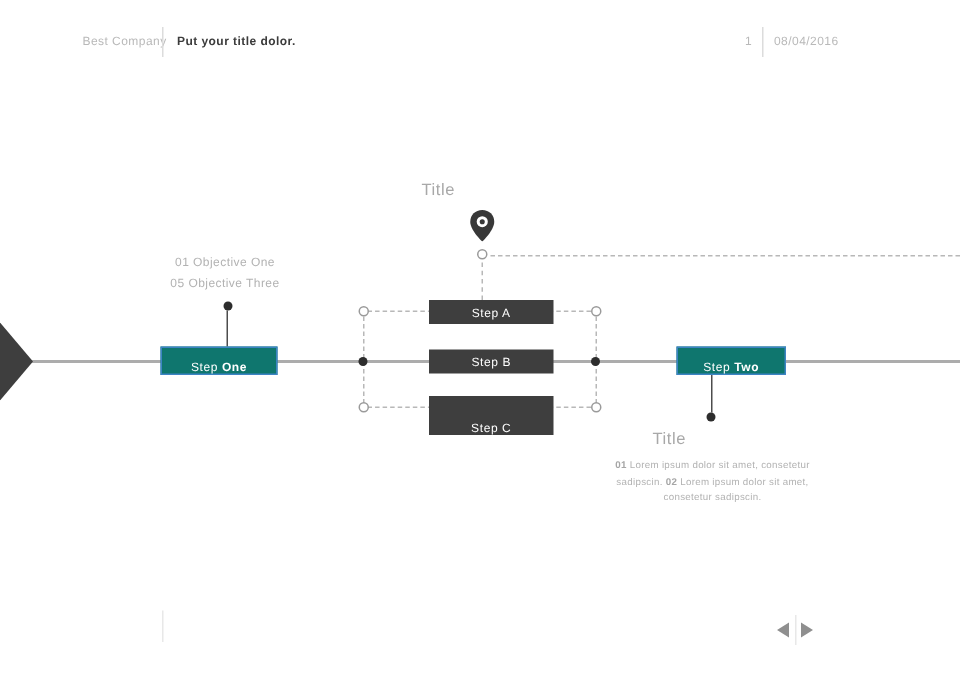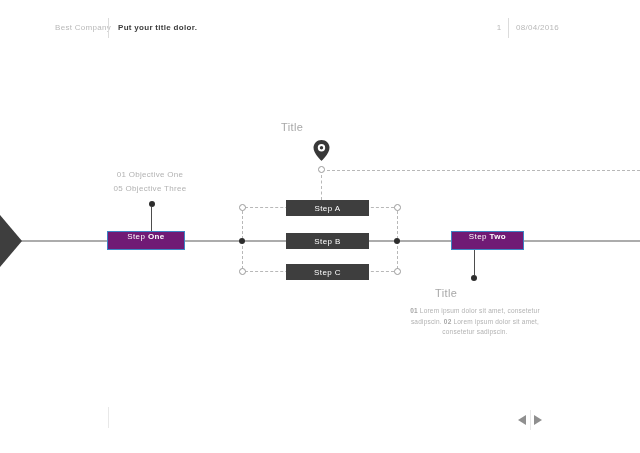--- a/index.html
+++ b/index.html
@@ -7,22 +7,22 @@
     position:relative;width:640px;height:453px;background:#ffffff;
     font-family:"Liberation Sans", sans-serif;overflow:hidden;
   }
   .abs{position:absolute;}
   .hline{height:2px;background:#acacac;}
   .vdiv{width:1px;background:#dcdcdc;}
   .small-gray{font-size:8px;color:#b9b9b9;letter-spacing:.3px;}
   .small-dark{font-size:8px;color:#3c3c3c;font-weight:bold;letter-spacing:.3px;}
   .objectives{width:170px;text-align:center;font-size:8px;line-height:14px;color:#b2b2b2;letter-spacing:.3px;}
   .btn-blue{
-    background:#701a75;border:1px solid #3d84c4;color:#ffffff;
-    font-size:8px;letter-spacing:.4px;display:flex;align-items:flex-start;justify-content:center;
+    background:#0f766e;border:1px solid #3d84c4;color:#ffffff;
+    font-size:8px;letter-spacing:.4px;display:flex;align-items:flex-end;justify-content:center;
     box-sizing:border-box;z-index:5;
   }
   .bar-dark{
     background:#3e3e3e;color:#ffffff;font-size:8px;letter-spacing:.4px;
     display:flex;align-items:center;justify-content:center;z-index:4;
   }
   .dash-h{border-top:1px dashed #b8b8b8;height:0;z-index:2;}
   .dash-v{border-left:1px dashed #b8b8b8;width:0;z-index:2;}
   .conn-v{width:1px;background:#4d4d4d;z-index:3;}
   .dot{width:6px;height:6px;border-radius:50%;background:#2d2d2d;z-index:6;}
@@ -85,21 +85,21 @@
   <div class="abs handle" style="left:394px;top:268px;"></div>
   <div class="abs dot" style="left:239px;top:238px;"></div>
   <div class="abs dot" style="left:394px;top:238px;"></div>
 
   <div class="abs bar-dark" style="left:286px;top:233px;width:83px;height:16px;">
     <span>Step B</span>
   </div>
   <div class="abs bar-dark" style="left:286px;top:200px;width:83px;height:16px;">
     <span>Step A</span>
   </div>
-  <div class="abs bar-dark" style="left:286px;top:264px;width:83px;height:16px;">
+  <div class="abs bar-dark" style="left:286px;top:264px;width:83px;height:26px;align-items:flex-end;">
     <span>Step C</span>
   </div>
 
   <div class="abs btn-blue" style="left:451px;top:231px;width:73px;height:19px;">
     <span><span>Step </span><b>Two</b></span>
   </div>
   <div class="abs conn-v" style="left:474px;top:250px;height:25px;"></div>
   <div class="abs dot" style="left:471px;top:275px;"></div>
   <div class="abs title-gray" style="left:435px;top:287px;width:80px;">Title</div>
   <div class="abs desc" style="left:407px;top:306px;">

